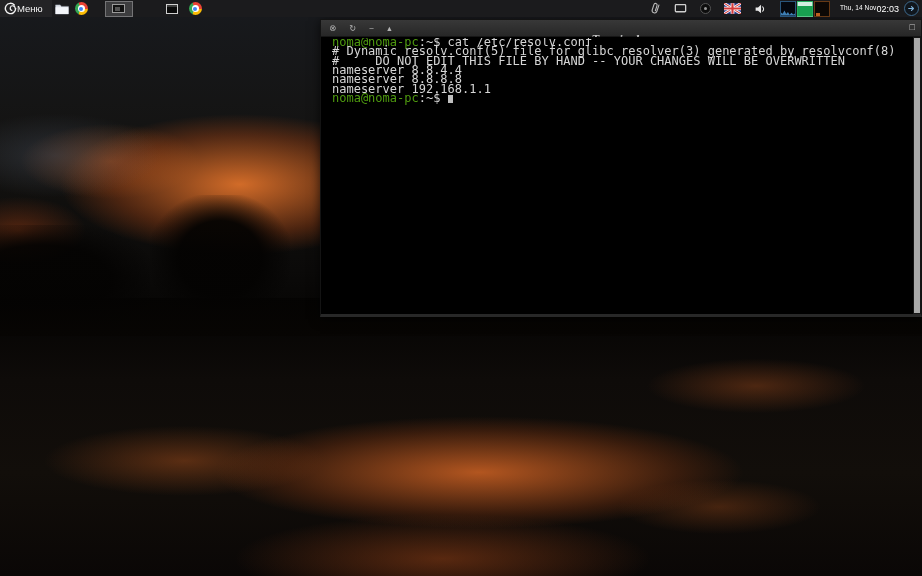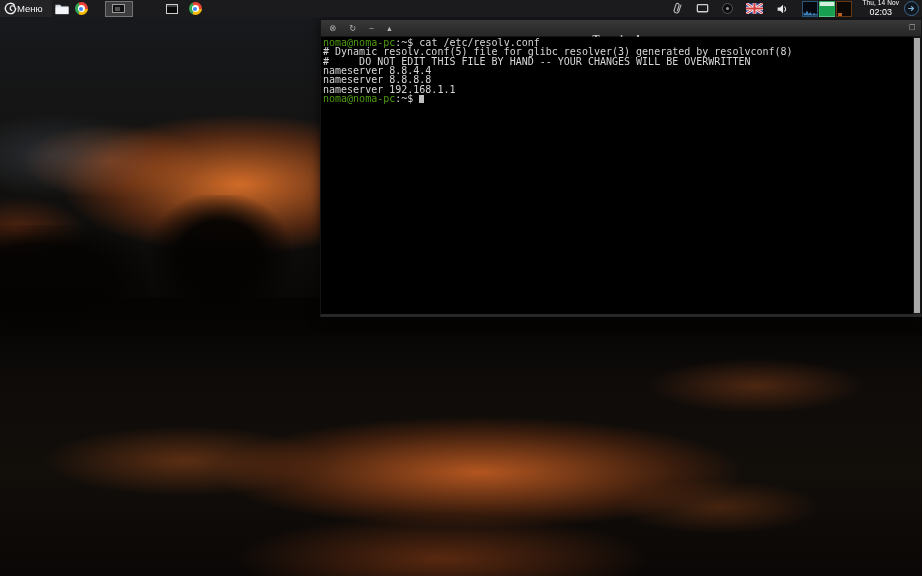--- a/index.html
+++ b/index.html
@@ -56,21 +56,21 @@
     border-radius:50%;background:#999;}
   .sysmon{display:flex;height:16px;margin:0 4px;}
   .sm-cell{width:16px;height:16px;margin-right:1px;position:relative;overflow:hidden;}
   .sm-cpu{background:#05080e;border:1px solid rgba(62,127,181,.65);}
   .sm-cpu .spark{position:absolute;left:0;right:0;bottom:0;height:7px;background:var(--cpu,#3e7fb5);
     clip-path:polygon(0 100%,0 55%,12% 75%,25% 30%,38% 80%,50% 50%,62% 90%,75% 60%,88% 85%,100% 70%,100% 100%);}
   .sm-mem{background:linear-gradient(180deg,#d2efe0 0 26%,var(--mem,#18a050) 26%);
     border:1px solid rgba(40,180,100,.7);}
   .sm-net{background:#0c0805;border:1px solid rgba(150,85,30,.65);}
   .sm-net .blip{position:absolute;left:1px;bottom:0;width:4px;height:3px;background:var(--net,#c06020);}
-  .clock{display:flex;flex-direction:column;align-items:center;justify-content:center;
+  .clock{display:flex;align-items:center;justify-content:center;
     line-height:1;margin:0 5px;color:#fff;}
   .clock .date{font-size:6.5px;letter-spacing:.1px;}
   .clock .time{font-size:9px;margin-top:1px;}
   .round-btn{width:15px;height:15px;border-radius:50%;background:#10161d;border:1.5px solid #3e6a8e;
     display:flex;align-items:center;justify-content:center;margin-right:3px;}
 
   
   .window{position:absolute;left:320px;top:19px;width:602px;height:298px;z-index:5;
     background:#000;border:1px solid #131313;border-bottom-width:3px;border-bottom-color:#282828;
     box-shadow:0 2px 10px rgba(0,0,0,.65);display:flex;flex-direction:column;}
@@ -78,21 +78,21 @@
     border-bottom:1px solid #161616;position:relative;display:flex;align-items:center;
     color:#b4b4b4;}
   .tb-controls{display:flex;align-items:center;gap:13px;margin-left:8px;font-size:8.5px;line-height:1;}
   .tb-btn{cursor:default;color:#b4b4b4;}
   .tb-title{position:absolute;left:50%;top:13px;transform:translateX(-53%);
     font-family:"DejaVu Serif","Liberation Serif",serif;font-style:italic;font-weight:bold;
     font-size:9.5px;color:#c3c3c3;}
   .tb-max{position:absolute;right:6px;top:2px;font-size:9px;color:#c8c8c8;}
   .term-body{flex:1;position:relative;background:#000;
     font-family:"DejaVu Sans Mono","Liberation Mono",monospace;
-    font-size:10px;line-height:9.35px;white-space:pre;}
+    font-size:12px;line-height:9.35px;white-space:pre;margin-left:9px;}
   .term-out{position:absolute;top:1px;left:2px;right:10px;bottom:0;overflow:hidden;}
   .tline{height:9.35px;}
   .c-cursor{display:inline-block;width:5px;height:8.5px;background:#bfbfbf;vertical-align:-1px;}
   .scrollbar{position:absolute;top:0;right:0;bottom:0;width:8px;background:#161616;}
   .sb-thumb{position:absolute;top:1px;bottom:1px;left:1px;width:6px;background:#a9a9a9;}
   svg{display:block;}
 </style>
 <style>.c-green{color:#4f9b0f} .c-fg{color:#d6d6d6} .term-body{background:#000000}</style></head>
 <body>
 

